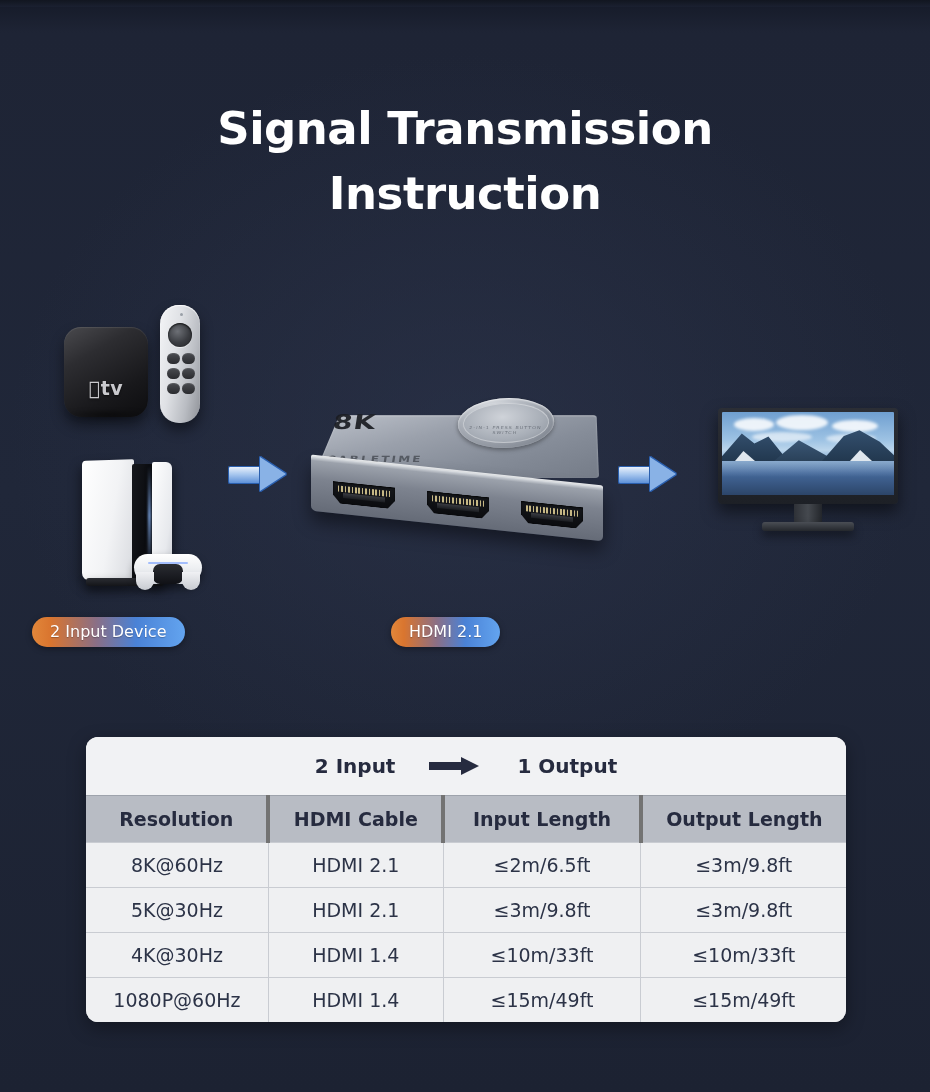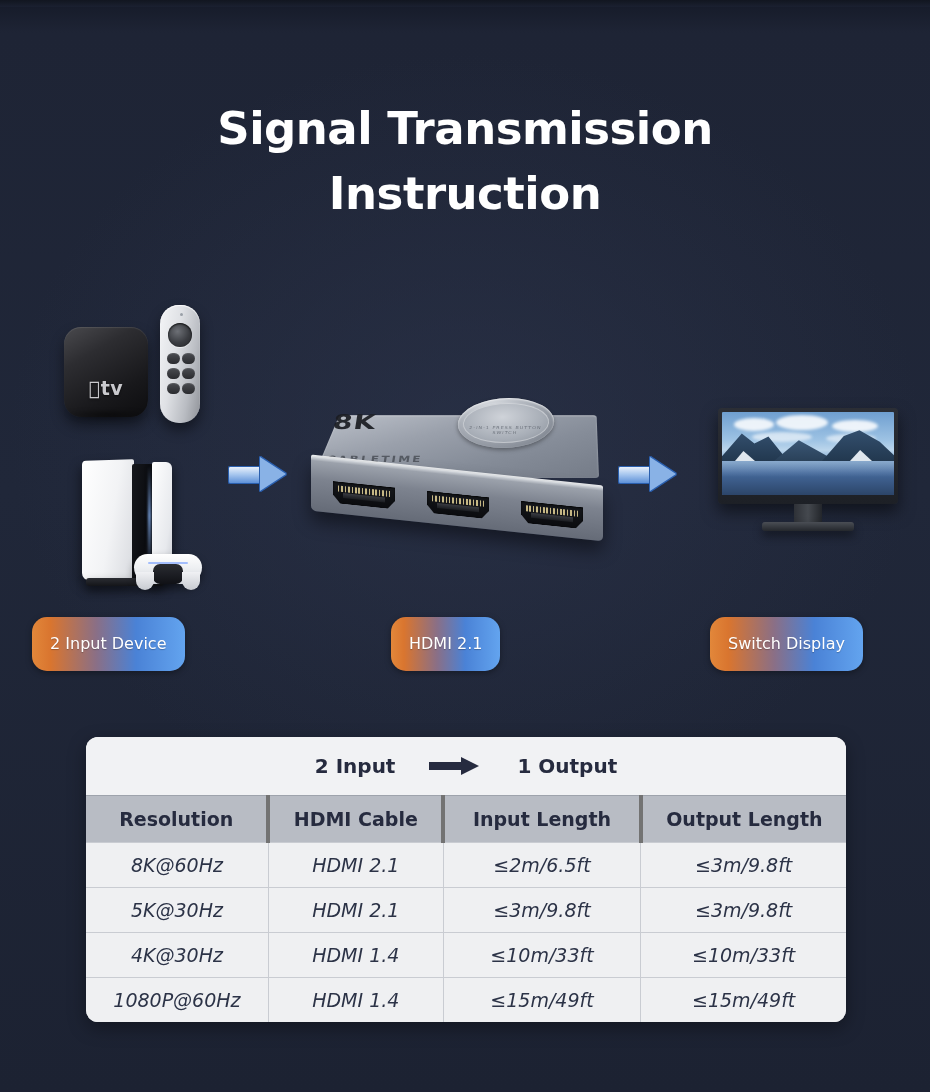--- a/index.html
+++ b/index.html
@@ -273,21 +273,21 @@
     background: linear-gradient(180deg,#4a4e55,#24272c);
     border-radius: 3px;
     box-shadow: 0 5px 10px rgba(0,0,0,.45);
   }
 
   
   .badge {
     position:absolute; height:30px; line-height:30px;
     border-radius: 15px;
     color:#ffffff; font-size:16px;
-    padding: 12px 18px;
+    padding: 0 18px;
     background: linear-gradient(90deg, #e2873a 0%, #d9752f 12%, #8a6f86 42%, #4a82d6 68%, #63a4ef 100%);
     box-shadow: 0 2px 6px rgba(0,0,0,.35);
     white-space: nowrap;
     text-shadow: 0 1px 1px rgba(0,0,0,.25);
   }
   .badge1 { left:32px; top:617px; }
   .badge2 { left:391px; top:617px; }
   .badge3 { left:710px; top:617px; }
 
   
@@ -322,21 +322,20 @@
     border-right:4px solid #737373;
     border-top:1px solid #9ea3ac;
   }
   thead th:last-child{ border-right:none; }
   tbody td {
     height:42px; text-align:center;
     background:#eff0f2;
     border-top:1px solid #c9ccd2;
     border-right:1px solid #c9ccd2;
     font-weight:normal;
-    font-style:italic;
   }
   tbody td:last-child { border-right:none; }
   tbody tr:last-child td { border-bottom:none; }
   .col1 { width:24%; }
   .col2 { width:23%; }
   .col3 { width:26%; }
   .col4 { width:27%; }
 </style>
 </head>
 <body>
@@ -436,21 +435,20 @@
           <div class="water"></div>
         </div>
       </div>
       <div class="mon-neck"></div>
       <div class="mon-base"></div>
     </div>
   </div>
 
   <div class="badge badge1">2 Input Device</div>
   <div class="badge badge2">HDMI 2.1</div>
-  <div class="badge badge3">Switch Display</div>
 
   <div class="table-card">
     <div class="tbl-title">
       <span>2 Input</span>
       <span class="tbl-arrow">
         <span class="sh"></span>
         <span class="hd"></span>
       </span>
       <span>1 Output</span>
     </div>

